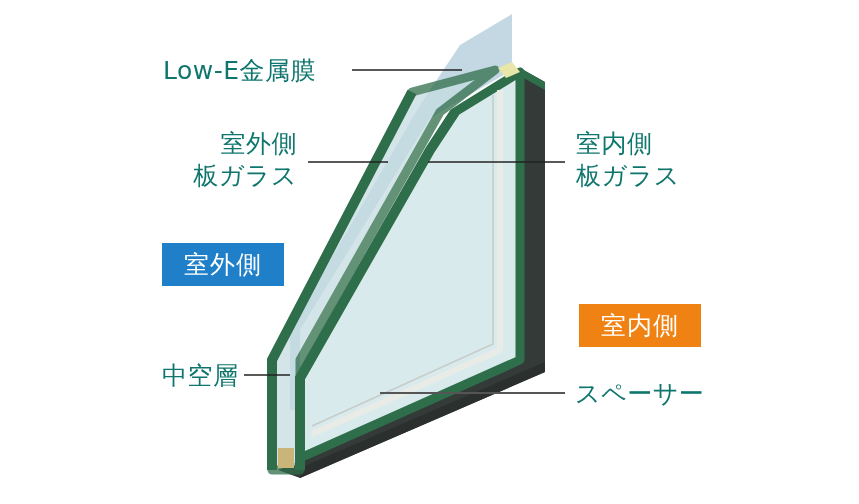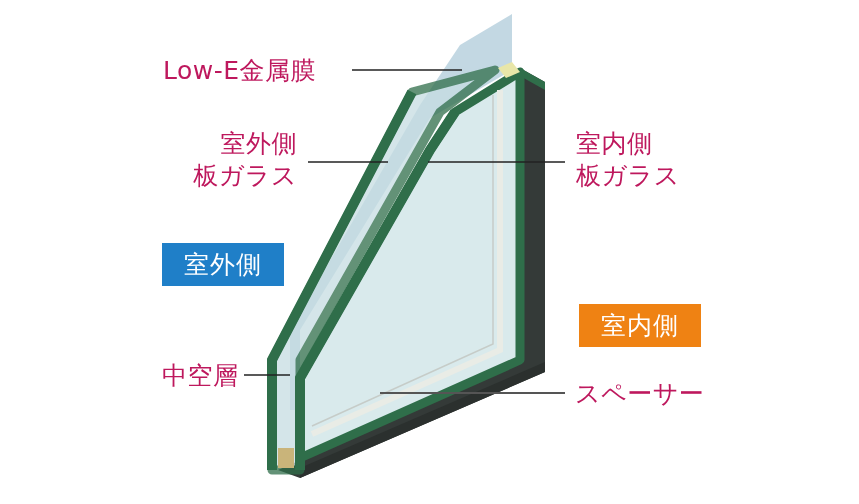--- a/index.html
+++ b/index.html
@@ -1,20 +1,20 @@
 <!DOCTYPE html>
 <html><head>
   <meta charset="utf-8">
   <style>
     html, body { margin: 0; padding: 0; background: #ffffff; }
     body { width: 859px; height: 504px; position: relative; overflow: hidden;
            font-family: "DejaVu Sans", "Liberation Sans", sans-serif; }
     .stage { position: absolute; left: 0; top: 0; width: 859px; height: 504px; }
     svg.diagram { position: absolute; left: 0; top: 0; }
-    .label { position: absolute; color: #be185d; font-size: 25px; line-height: 31px; white-space: nowrap; letter-spacing: 0.5px; }
+    .label { position: absolute; color: #0f766e; font-size: 25px; line-height: 31px; white-space: nowrap; letter-spacing: 0.5px; }
     .label.right-align { text-align: right; }
     .badge { position: absolute; color: #fff; font-size: 25px; line-height: 43px; text-align: center; letter-spacing: 1px; }
   </style>
 </head>
 <body>
 
 <div class="stage">
 
   <svg class="diagram" width="859" height="504" viewBox="0 0 859 504">
 

